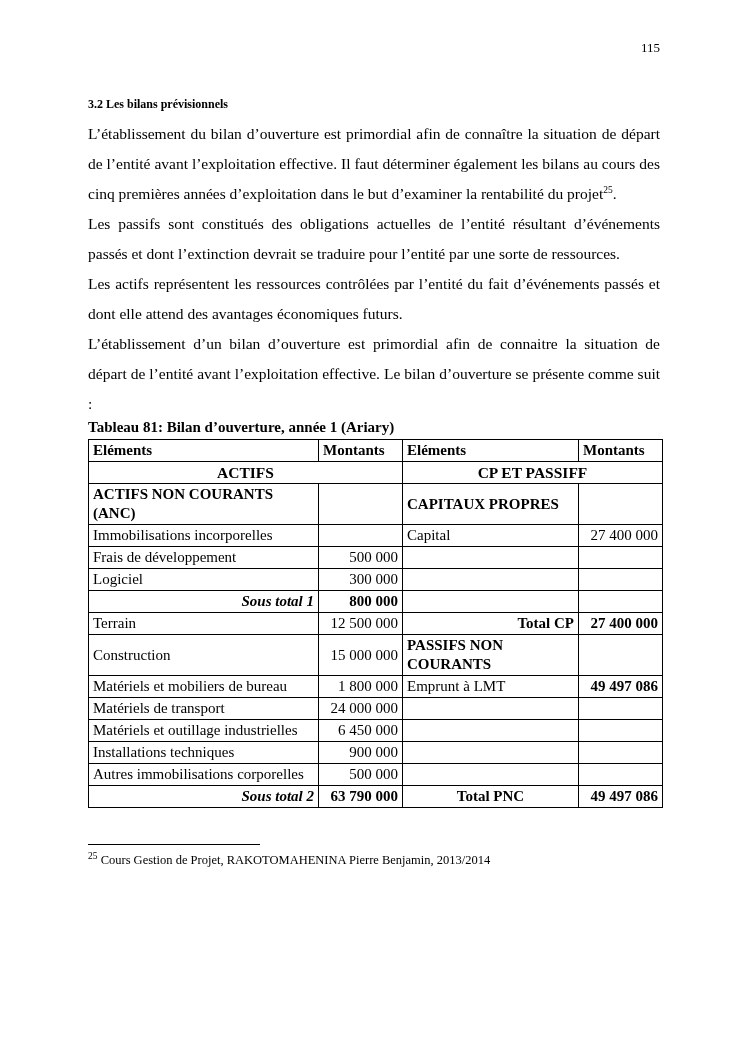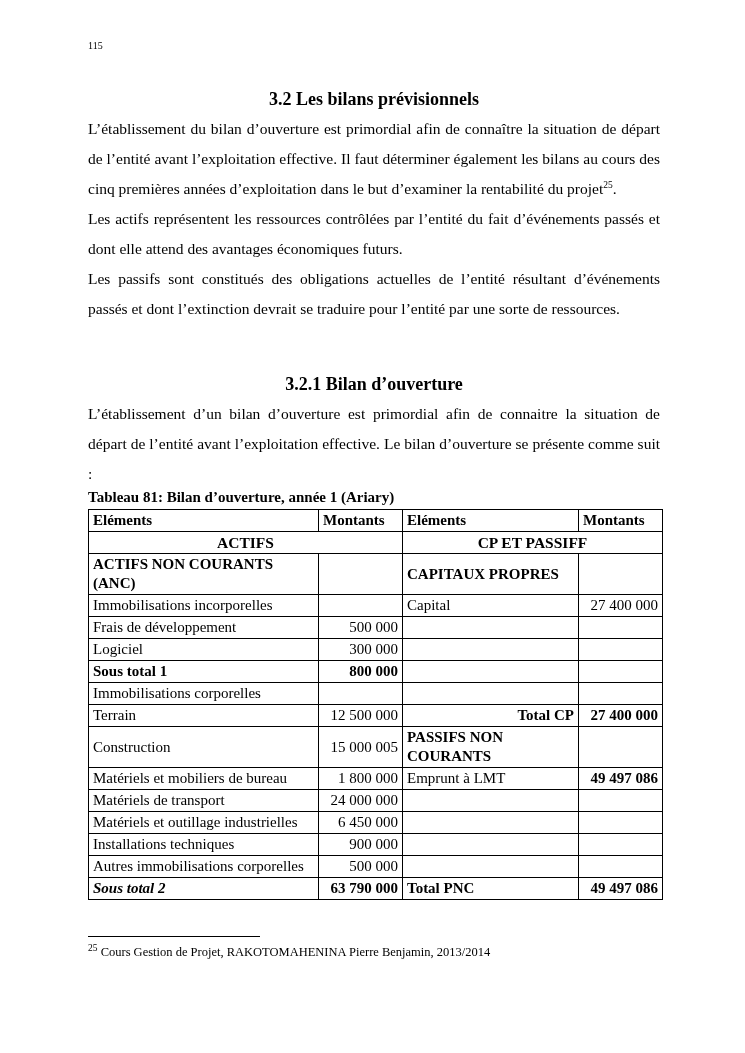--- a/index.html
+++ b/index.html
@@ -9,33 +9,32 @@
     height: 1053px;
     font-family: "Liberation Serif", serif;
     color: #000;
     position: relative;
     overflow: hidden;
   }
   .page {
     padding: 40px 85px 0 88px;
   }
   .page-number {
-    text-align: left;
-    font-size: 10px;
+    text-align: right;
+    font-size: 13px;
     margin-bottom: 33px;
   }
   p.body-text {
     font-size: 15.5px;
     line-height: 30px;
     text-align: justify;
   }
   h3.section-heading {
-    font-size: 18px;
-    font-weight: bold;
-    text-align: center;
+    font-size: 12px;
+    font-weight: bold;
     line-height: 30px;
     margin-top: 10px;
   }
   h3.sub {
     margin-top: 45px;
   }
   .table-caption {
     font-size: 15px;
     font-weight: bold;
     margin-top: 0;
@@ -85,25 +84,24 @@
 
 <div class="page">
 
   <div class="page-number">115</div>
 
 
   <h3 class="section-heading">3.2 Les bilans prévisionnels</h3>
 
   <p class="body-text"><span>L’établissement du bilan d’ouverture est primordial afin de connaître la situation de départ de l’entité avant l’exploitation effective. Il faut déterminer également les bilans au cours des cinq premières années d’exploitation dans le but d’examiner la rentabilité du projet</span><sup>25</sup><span>.</span></p>
 
+  <p class="body-text">Les passifs sont constitués des obligations actuelles de l’entité résultant d’événements passés et dont l’extinction devrait se traduire pour l’entité par une sorte de ressources.</p>
+
   <p class="body-text">Les actifs représentent les ressources contrôlées par l’entité du fait d’événements passés et dont elle attend des avantages économiques futurs.</p>
 
-  <p class="body-text">Les passifs sont constitués des obligations actuelles de l’entité résultant d’événements passés et dont l’extinction devrait se traduire pour l’entité par une sorte de ressources.</p>
-
-  <h3 class="section-heading sub">3.2.1 Bilan d’ouverture</h3>
 
   <p class="body-text">L’établissement d’un bilan d’ouverture est primordial afin de connaitre la situation de départ de l’entité avant l’exploitation effective. Le bilan d’ouverture se présente comme suit :</p>
 
   <div class="table-caption">Tableau 81: Bilan d’ouverture, année 1 (Ariary)</div>
 
   <table class="balance-table">
     <colgroup>
       <col style="width:230px">
       <col style="width:84px">
       <col style="width:176px">
@@ -140,40 +138,34 @@
           <td class="c2">&nbsp;</td>
           <td class="c3">&nbsp;</td>
         </tr>
         <tr>
           <td class="c0">Logiciel</td>
           <td class="c1">300 000</td>
           <td class="c2">&nbsp;</td>
           <td class="c3">&nbsp;</td>
         </tr>
         <tr>
-          <td class="c0" style="font-weight: bold; ">Sous total 1</td>
+          <td class="c0" style="font-weight: bold; font-style: italic; text-align: right;">Sous total 1</td>
           <td class="c1" style="font-weight: bold;">800 000</td>
-          <td class="c2">&nbsp;</td>
-          <td class="c3">&nbsp;</td>
-        </tr>
-        <tr>
-          <td class="c0">Immobilisations corporelles</td>
-          <td class="c1">&nbsp;</td>
           <td class="c2">&nbsp;</td>
           <td class="c3">&nbsp;</td>
         </tr>
         <tr>
           <td class="c0">Terrain</td>
           <td class="c1">12 500 000</td>
           <td class="c2" style="font-weight: bold; text-align: right; padding-left: 40px;">Total CP</td>
           <td class="c3" style="font-weight: bold;">27 400 000</td>
         </tr>
         <tr>
           <td class="c0">Construction</td>
-          <td class="c1">15 000 005</td>
+          <td class="c1">15 000 000</td>
           <td class="c2" style="font-weight: bold;">PASSIFS NON<br>COURANTS</td>
           <td class="c3">&nbsp;</td>
         </tr>
         <tr>
           <td class="c0">Matériels et mobiliers de bureau</td>
           <td class="c1">1 800 000</td>
           <td class="c2">Emprunt à LMT</td>
           <td class="c3" style="font-weight: bold;">49 497 086</td>
         </tr>
         <tr>
@@ -194,23 +186,23 @@
           <td class="c2">&nbsp;</td>
           <td class="c3">&nbsp;</td>
         </tr>
         <tr>
           <td class="c0">Autres immobilisations corporelles</td>
           <td class="c1">500 000</td>
           <td class="c2">&nbsp;</td>
           <td class="c3">&nbsp;</td>
         </tr>
         <tr>
-          <td class="c0" style="font-weight: bold; font-style: italic; text-align: left;">Sous total 2</td>
+          <td class="c0" style="font-weight: bold; font-style: italic; text-align: right;">Sous total 2</td>
           <td class="c1" style="font-weight: bold;">63 790 000</td>
-          <td class="c2" style="font-weight: bold; text-align: left;">Total PNC</td>
+          <td class="c2" style="font-weight: bold; text-align: center;">Total PNC</td>
           <td class="c3" style="font-weight: bold;">49 497 086</td>
         </tr>
       </tbody>
   </table>
 
   <div class="footnote">
     <div class="footnote-rule"></div>
     <div class="footnote-text"><sup>25</sup><span> Cours Gestion de Projet, RAKOTOMAHENINA Pierre Benjamin, 2013/2014</span></div>
   </div>
 

